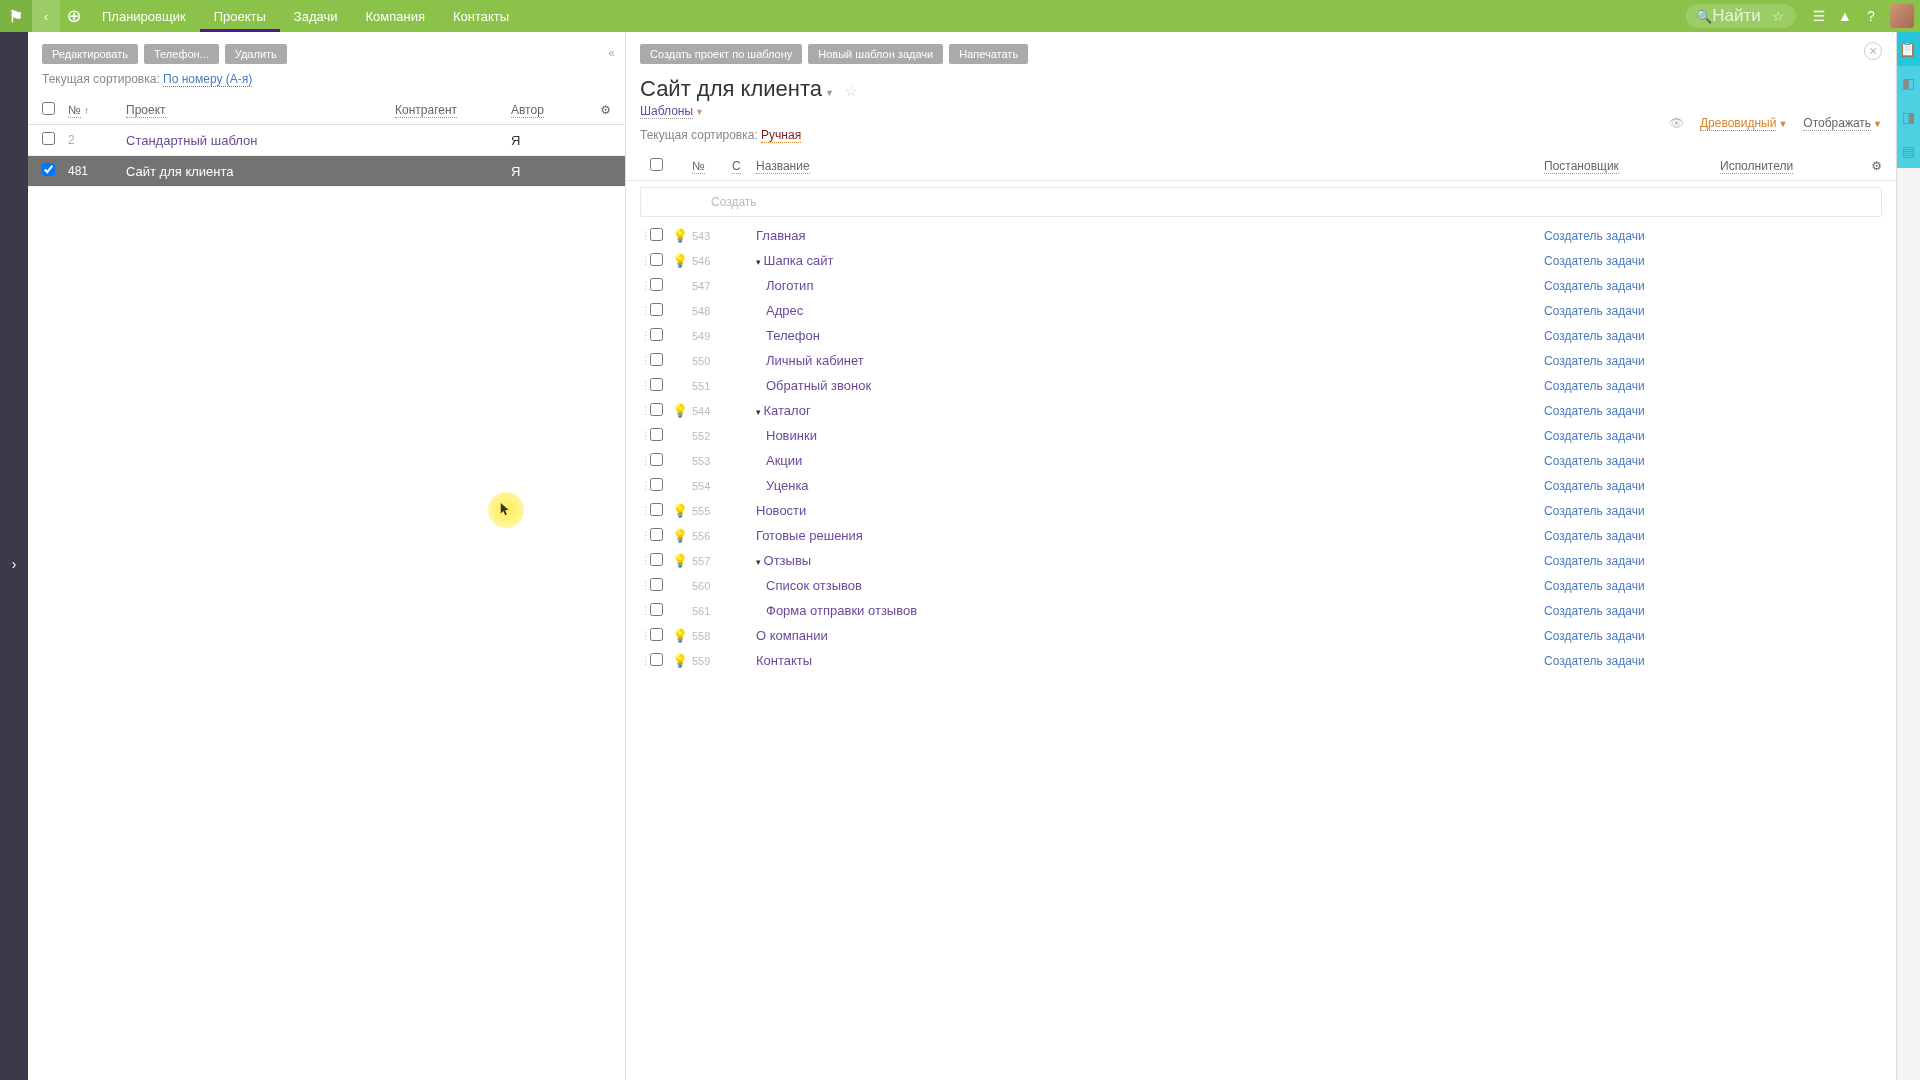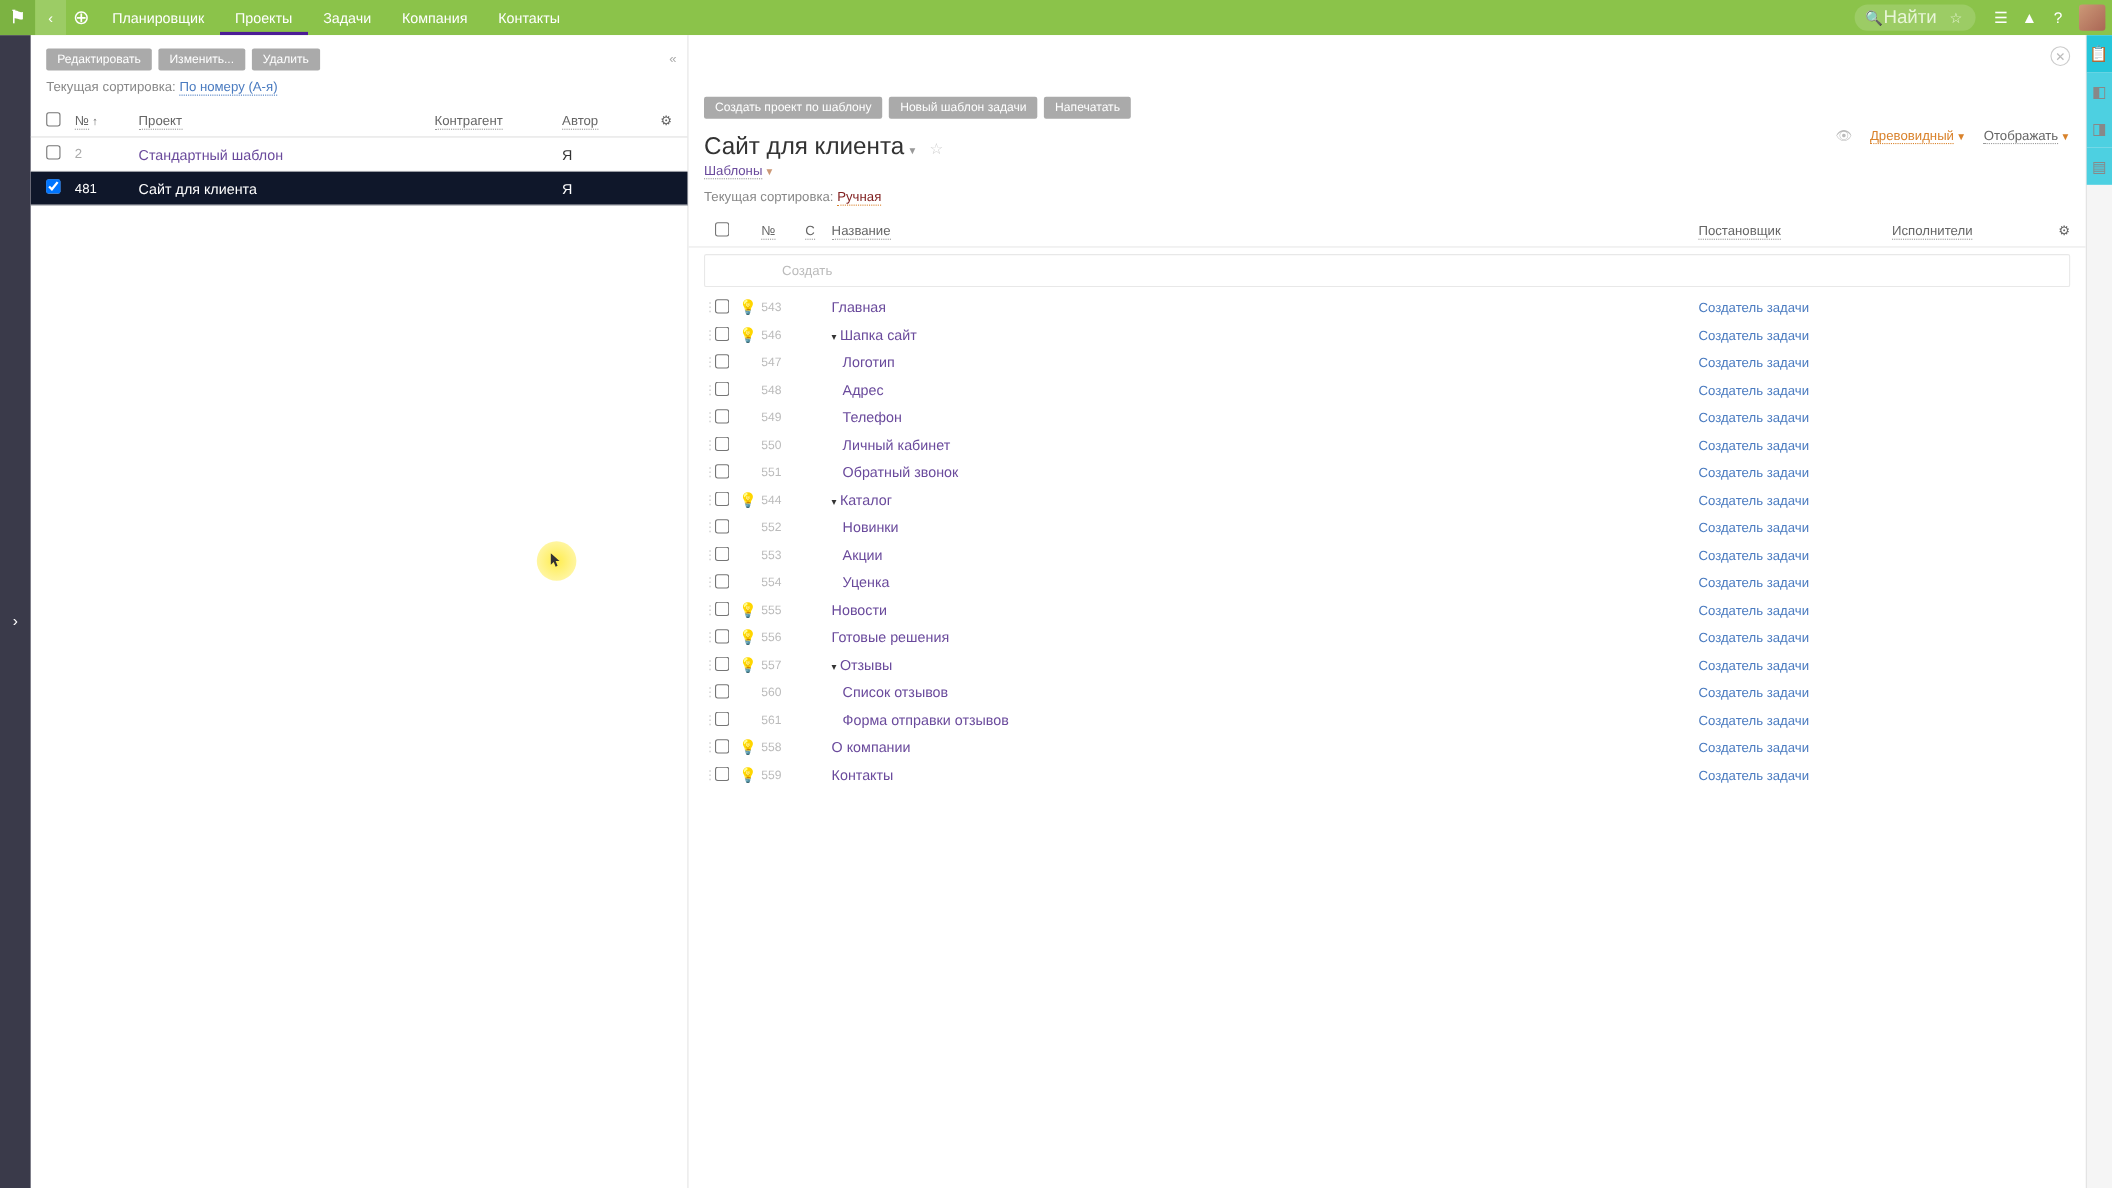--- a/index.html
+++ b/index.html
@@ -32,28 +32,28 @@
 .th { cursor: pointer; }
 .th .underline { border-bottom: 1px dotted #999; }
 .col-check { width: 26px; }
 .col-num { width: 58px; }
 .col-project { flex: 1; }
 .col-contra { width: 116px; }
 .col-author { width: 78px; }
 .col-gear { width: 22px; text-align: right; }
 .table-row { display: flex; padding: 7px 14px; align-items: center; font-size: 13px; border-bottom: 1px solid #f0f0f0; }
 .table-row .link { color: #6a4a9c; cursor: pointer; }
-.table-row.selected { background: #0f172a; color: #fff; }
+.table-row.selected { background: #737373; color: #fff; }
 .table-row.selected .link { color: #fff; }
 .table-row .num { color: #aaa; font-size: 12px; }
 .table-row.selected .num { color: #fff; }
 .cursor-highlight { position: absolute; width: 36px; height: 36px; border-radius: 50%; background: radial-gradient(circle, rgba(255,235,59,0.9), rgba(255,235,59,0.3)); left: 460px; top: 460px; pointer-events: none; display:flex; align-items:center; justify-content:center; }
 .cursor-highlight svg { width:14px; height:14px; }
 .right-panel { flex: 1; background: #fff; display: flex; flex-direction: column; position: relative; }
-.right-toolbar { padding: 12px 14px 8px; display: flex; gap: 6px; margin-top: 44px; }
+.right-toolbar { padding: 12px 14px 8px; display: flex; gap: 6px; }
 .close-x { position: absolute; right: 14px; top: 10px; color: #bbb; cursor: pointer; font-size: 14px; border: 1px solid #ccc; border-radius: 50%; width: 18px; height: 18px; display: flex; align-items: center; justify-content: center; font-size: 11px; }
 .project-title { font-size: 22px; font-weight: normal; color: #333; padding: 4px 14px 2px; }
 .project-title .caret { font-size: 9px; color: #999; margin-left: 3px; }
 .project-title .star { color: #ccc; margin-left: 5px; font-size: 14px; }
 .breadcrumb { padding: 0 14px 10px; font-size: 12px; }
 .breadcrumb .link { color: #6a4a9c; border-bottom: 1px dotted #999; cursor: pointer; }
 .breadcrumb .caret { color: #c97; font-size: 9px; margin-left: 2px; }
 .view-controls { position: absolute; right: 14px; top: 84px; font-size: 12px; display: flex; gap: 16px; align-items: center; }
 .view-controls .tree { color: #d9822b; border-bottom: 1px dotted #d9822b; cursor: pointer; }
 .view-controls .eye { color: #bbb; }
@@ -111,21 +111,21 @@
 </div>
 
 <div class="app-body">
   <div class="left-rail">
     <div class="left-rail-arrow">›</div>
   </div>
 
   <div class="left-panel">
     <div class="toolbar" id="left-toolbar">
         <button class="btn">Редактировать</button>
-        <button class="btn">Изменить...</button>
+        <button class="btn">Телефон...</button>
         <button class="btn">Удалить</button>
       </div>
     <div class="collapse-icon">«</div>
     <div class="sort-line">
       <span>Текущая сортировка:</span>
       <span class="sort-link">По номеру (А-я)</span>
     </div>
     <div class="table-header">
       <div class="col-check"><input type="checkbox" style=""></div>
       <div class="col-num th"><span class="underline">№</span><span class="arrow-up">↑</span></div>

